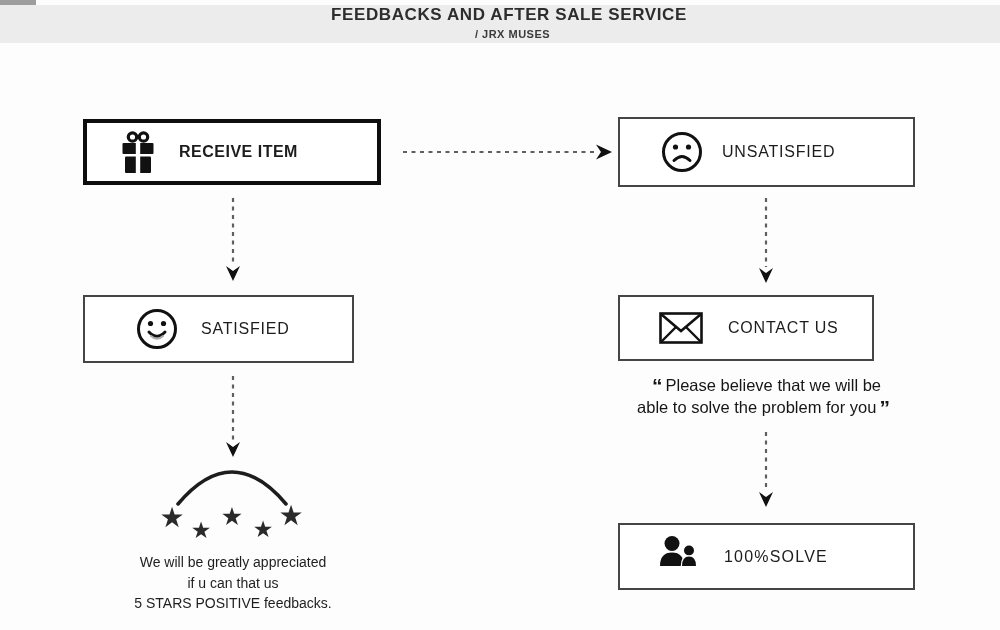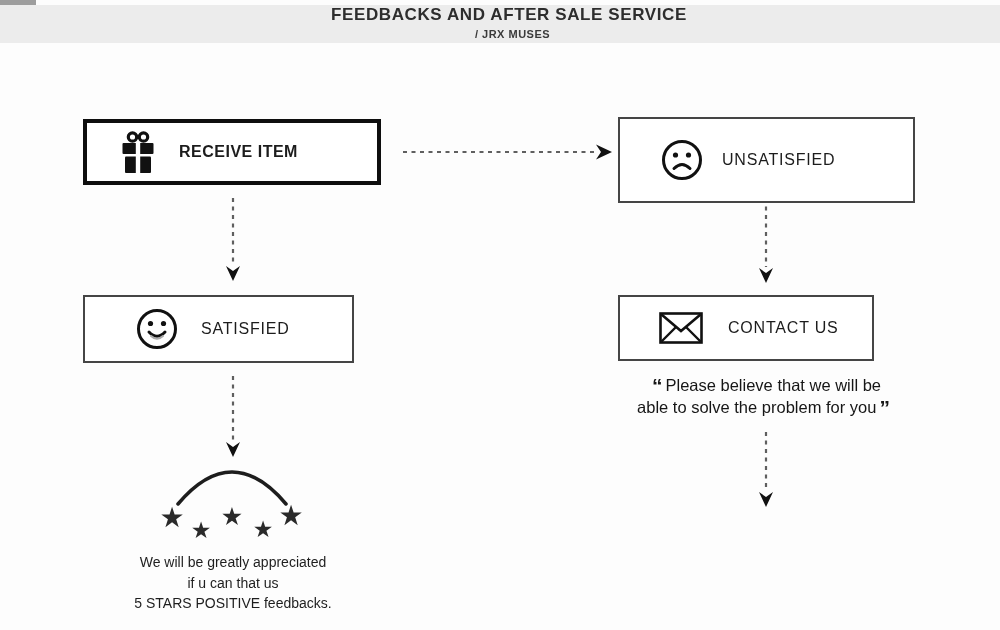--- a/index.html
+++ b/index.html
@@ -20,21 +20,21 @@
   .head{fill:#111;}
   .arc{stroke:#1d1d1d;stroke-width:3.5;fill:none;stroke-linecap:round;}
 
   .box{
     position:absolute;background:#fff;display:flex;align-items:center;box-sizing:border-box;
     border:2px solid #454545;
   }
   .box .label{font-size:16px;letter-spacing:0.8px;color:#1c1c1c;white-space:nowrap;}
   .box-receive{left:83px;top:119px;width:298px;height:66px;border:4px solid #0e0e0e;padding-left:34px;}
   .box-receive .label{font-weight:bold;letter-spacing:0.5px;margin-left:24px;}
-  .box-unsatisfied{left:618px;top:117px;width:297px;height:86px;padding-left:40px;}
+  .box-unsatisfied{left:618px;top:117px;width:297px;height:70px;padding-left:40px;}
   .box-unsatisfied .label{margin-left:18px;}
   .box-satisfied{left:83px;top:295px;width:271px;height:68px;padding-left:50px;}
   .box-satisfied .label{margin-left:22px;}
   .box-contact{left:618px;top:295px;width:256px;height:66px;padding-left:39px;gap:8px;}
   .box-contact .label{margin-left:17px;}
   .box-solve{left:618px;top:523px;width:297px;height:67px;padding-left:39px;}
   .box-solve .label{margin-left:25px;letter-spacing:1.2px;}
 
   .icon{flex:0 0 auto;display:block;}
 
@@ -132,20 +132,29 @@
       <path d="M41.5 29.5 L27 15" fill="none" stroke="#111" stroke-width="2.4"></path>
     </svg>
     <span class="label">CONTACT US</span>
   </div>
 
   <div class="quote">
     <div><span class="qmark">“</span><span>Please believe that we will be</span></div>
     <div><span>able to solve the problem for you</span><span class="qmark">”</span></div>
   </div>
 
+  <div class="box box-solve">
+    <svg class="icon" width="40" height="44" viewBox="0 0 40 44">
+      <circle cx="13" cy="8.5" r="7.5" fill="#111"></circle>
+      <path d="M1 31 Q1 17.5 13 17.5 Q25 17.5 25 31 Z" fill="#111"></path>
+      <circle cx="30" cy="15.5" r="5" fill="#111" stroke="#fff" stroke-width="2.5" paint-order="stroke"></circle>
+      <path d="M23 31 Q23 21.5 30 21.5 Q37 21.5 37 31 Z" fill="#111" stroke="#fff" stroke-width="2.5" paint-order="stroke"></path>
+    </svg>
+    <span class="label">100%SOLVE</span>
+  </div>
 
   <span class="star s1">★</span>
   <span class="star s2">★</span>
   <span class="star s3">★</span>
   <span class="star s4">★</span>
   <span class="star s5">★</span>
 
   <div class="note">
     <div>We will be greatly appreciated</div>
     <div>if u can that us</div>

